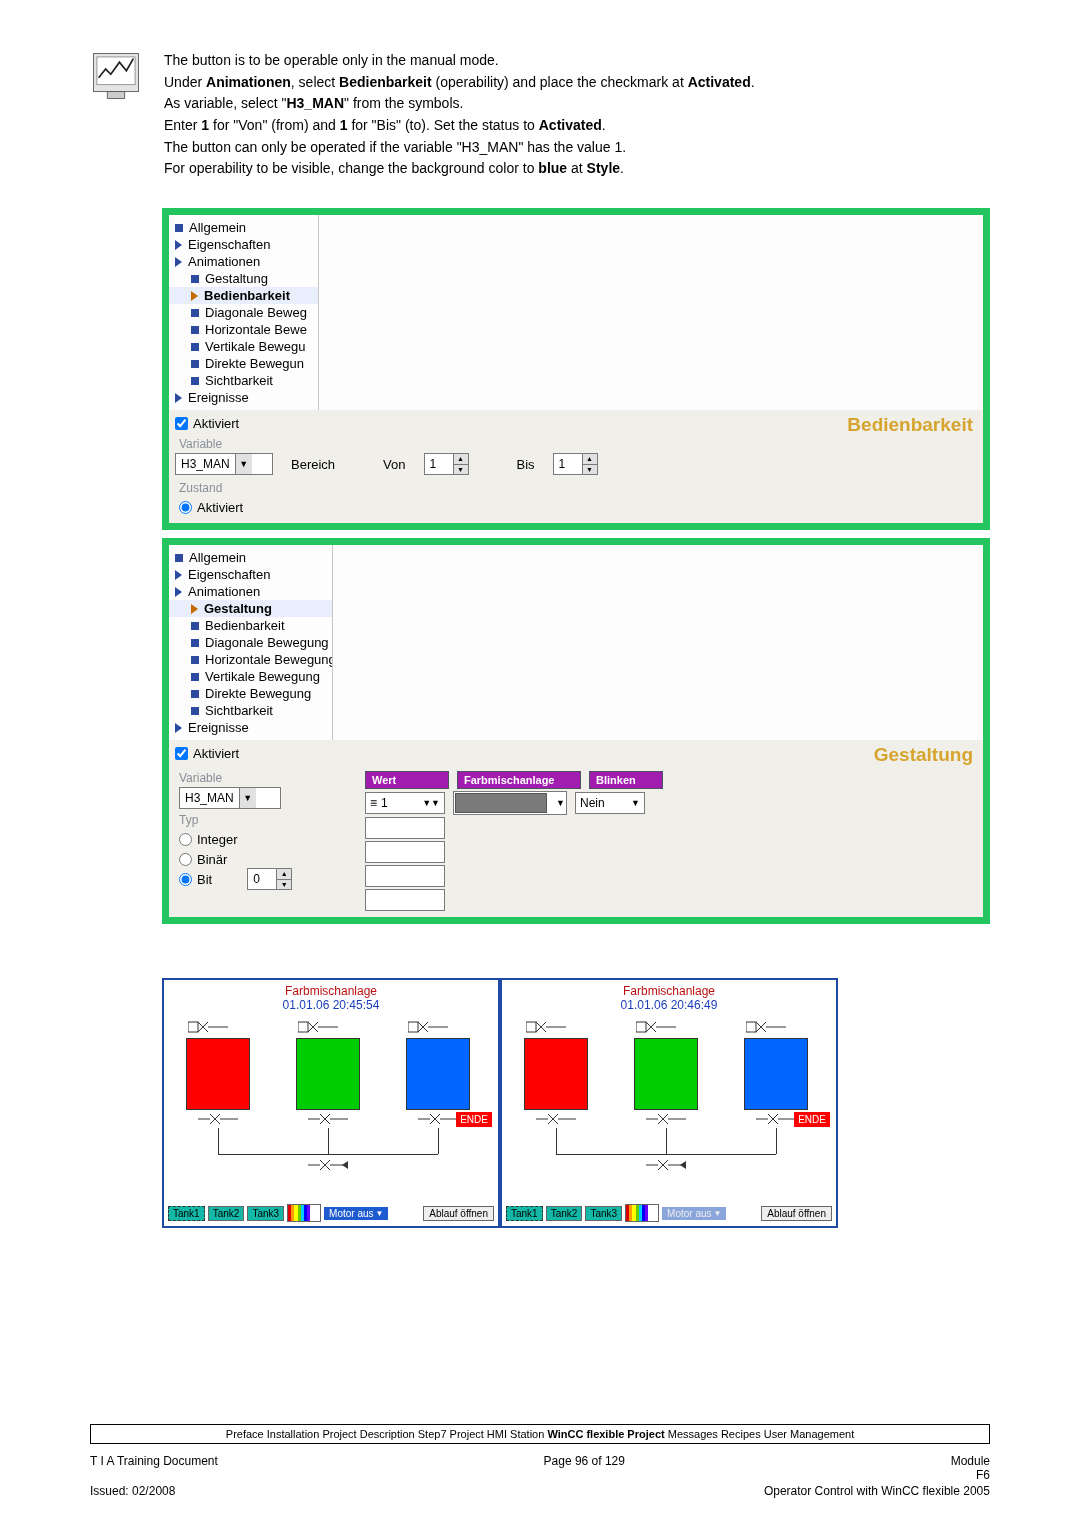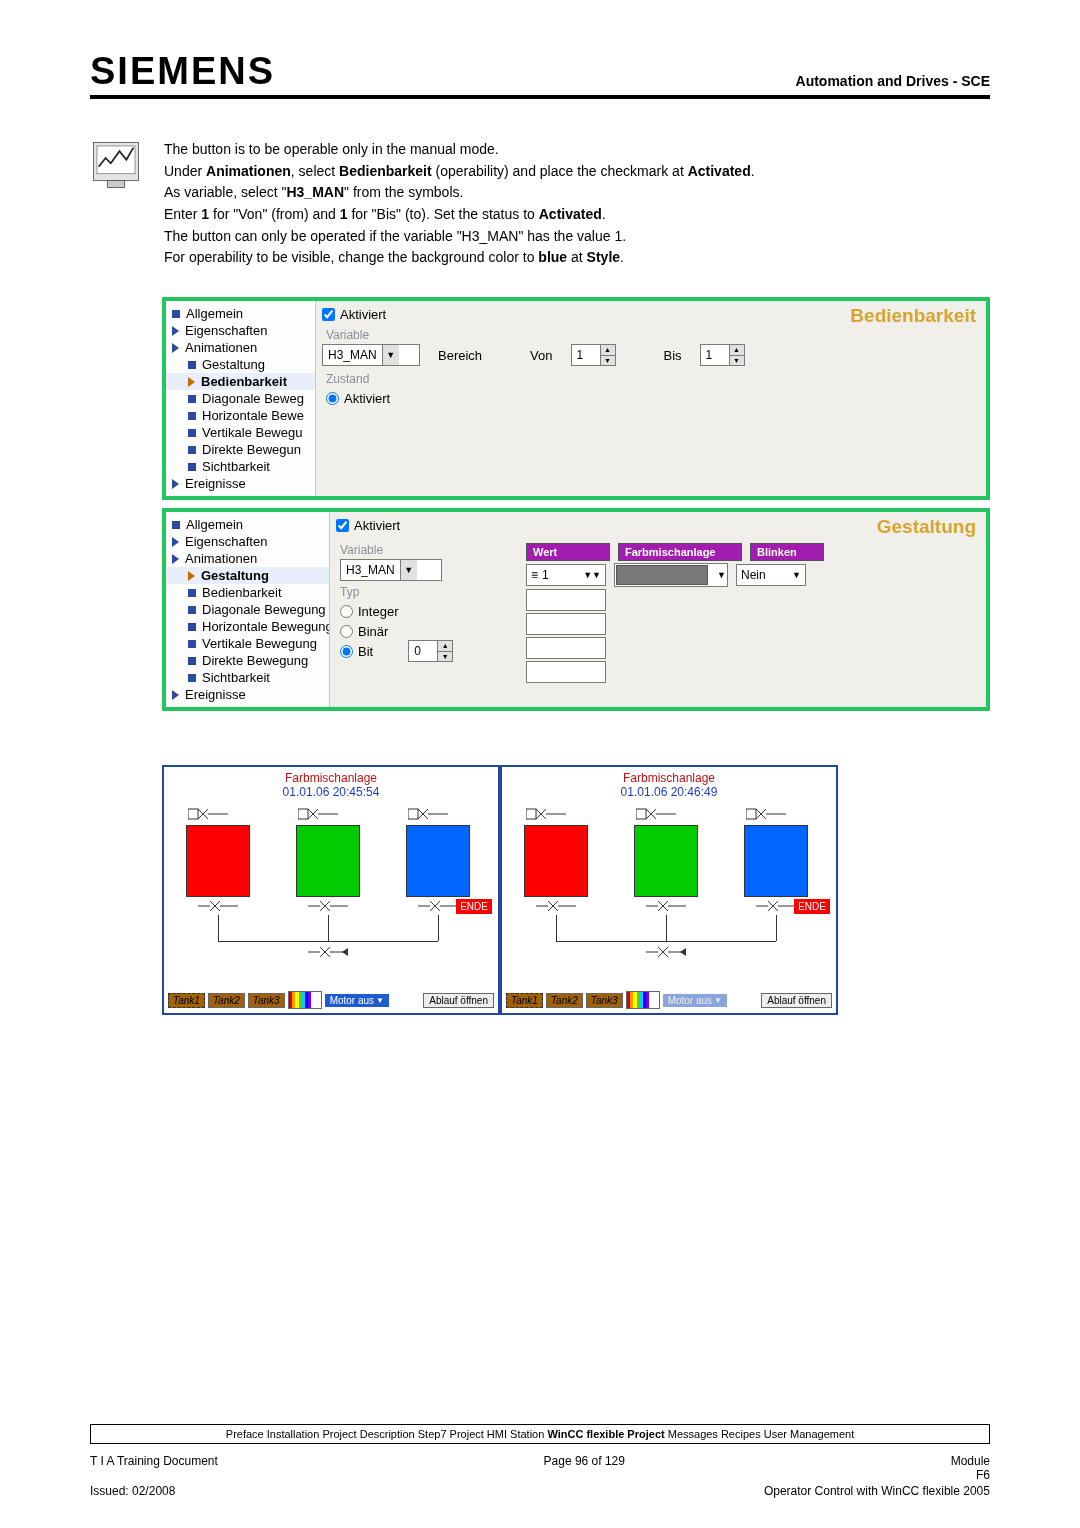--- a/index.html
+++ b/index.html
@@ -5,21 +5,21 @@
   body { margin:0; font-family: Arial, Helvetica, sans-serif; font-size:13px; color:#000; background:#fff; }
   .page { width:1080px; height:1528px; box-sizing:border-box; padding:50px 90px 30px 90px; position:relative; display:flex; flex-direction:column; }
   .header { display:flex; align-items:flex-end; justify-content:space-between; border-bottom:4px solid #000; padding-bottom:2px; margin-bottom:40px; }
   .logo { font-family: "Arial Black", Arial, sans-serif; font-weight:900; font-size:38px; letter-spacing:2px; }
   .header-right { font-weight:bold; font-size:14px; padding-bottom:4px; }
   .intro { display:flex; gap:22px; margin-bottom:16px; }
   .monitor-icon { width:52px; height:52px; flex:0 0 auto; }
   .monitor-icon svg { display:block; }
   .intro-text { line-height:1.55; font-size:14px; }
   .panels { margin-left:72px; margin-top:12px; display:flex; flex-direction:column; gap:8px; }
-  .panel { display:flex; border:4px solid #22c55e; background:#fdfdfd; }
+  .panel { display:flex; border:7px solid #22c55e; background:#fdfdfd;flex-direction:column; }
   .tree { width:150px; box-sizing:border-box; padding:4px 0; font-size:13px; overflow:hidden; border-right:1px solid #c6c6c6; white-space:nowrap; }
   .tree .row { display:flex; align-items:center; height:17px; padding-left:6px; }
   .tree .row .bullet { width:8px; height:8px; background:#2b4aa0; margin-right:6px; flex:0 0 auto; }
   .tree .row .arw { width:0; height:0; border-top:5px solid transparent; border-bottom:5px solid transparent; border-left:7px solid #2b4aa0; margin-right:6px; flex:0 0 auto; }
   .tree .sub { padding-left:22px; }
   .tree .sel { font-weight:bold; background:#e8eefb; }
   .prop { flex:1; padding:6px 6px 6px 6px; background:#f0efea; position:relative; }
   .pane-title { position:absolute; right:10px; top:4px; font-family:"Arial Black",Arial,sans-serif; font-weight:900; font-size:19px; color:#d7a52f; }
   .chk { display:flex; align-items:center; gap:5px; font-size:13px; margin-bottom:6px; }
   .chk input { margin:0; }
@@ -48,39 +48,35 @@
   .hmi-time { text-align:center; font-size:12px; color:#1a3dbb; }
   .tanks-area { position:relative; height:160px; }
   .valve-top { position:absolute; top:6px; width:40px; height:18px; }
   .valve-top svg, .valve-mid svg { display:block; }
   .tank { position:absolute; top:26px; width:62px; height:70px; border:1px solid #333; }
   .valve-mid { position:absolute; top:98px; width:40px; height:18px; }
   .vline { position:absolute; width:1px; background:#333; }
   .hline { position:absolute; height:1px; background:#333; }
   .ende { position:absolute; right:2px; top:100px; background:#f00; color:#fff; font-size:10px; padding:2px 4px; }
   .hmi-bottom { position:absolute; left:4px; right:4px; bottom:4px; display:flex; gap:3px; align-items:center; }
-  .tabbtn { border:1px solid #666; background:#a16207; font-size:10px; padding:1px 4px;font-style:italic; }
+  .tabbtn { border:1px solid #666; background:#14b8a6; font-size:10px; padding:1px 4px; }
   .tabbtn.active { border:1px dashed #333; }
   .bars { width:32px; height:16px; border:1px solid #666; background:linear-gradient(90deg,#d00 0 10%,#f90 10% 20%,#ff0 20% 30%,#6c0 30% 40%,#0cf 40% 50%,#00f 50% 60%,#60f 60% 70%,#fff 70% 100%); }
   .motorbtn { background:#1e5ad0; color:#fff; font-size:10px; padding:1px 5px; display:flex; align-items:center; gap:2px; }
   .motorbtn.dis { background:#8aa5db; color:#eee; }
   .ablauf { border:1px solid #666; background:#eee; font-size:10px; padding:1px 5px; margin-left:auto; }
   .big-gap { flex:1; }
   .footer-box { border:1px solid #000; padding:3px 6px; font-size:11px; text-align:center; }
   .footer-row { display:flex; justify-content:space-between; font-size:12px; margin-top:10px; }
 </style>
 </head>
 <body>
 
 <div class="page">
 
-  <div class="header">
-    <div class="logo">SIEMENS</div>
-    <div class="header-right">Automation and Drives - SCE</div>
-  </div>
 
   <div class="intro">
     <div class="monitor-icon">
       <svg viewBox="0 0 60 60" width="52" height="52">
         <rect x="4" y="4" width="52" height="44" fill="#e4e4e4" stroke="#555" stroke-width="1"></rect>
         <rect x="8" y="8" width="44" height="32" fill="#fff" stroke="#888" stroke-width="1"></rect>
         <polyline points="10,32 18,22 24,28 34,14 42,24 50,10" fill="none" stroke="#222" stroke-width="2"></polyline>
         <rect x="20" y="48" width="20" height="8" fill="#ccc" stroke="#555"></rect>
       </svg>
     </div>

